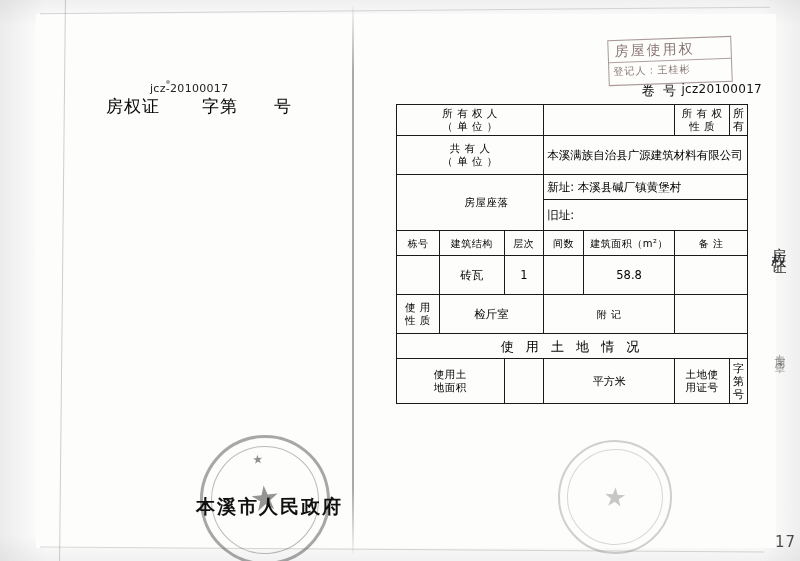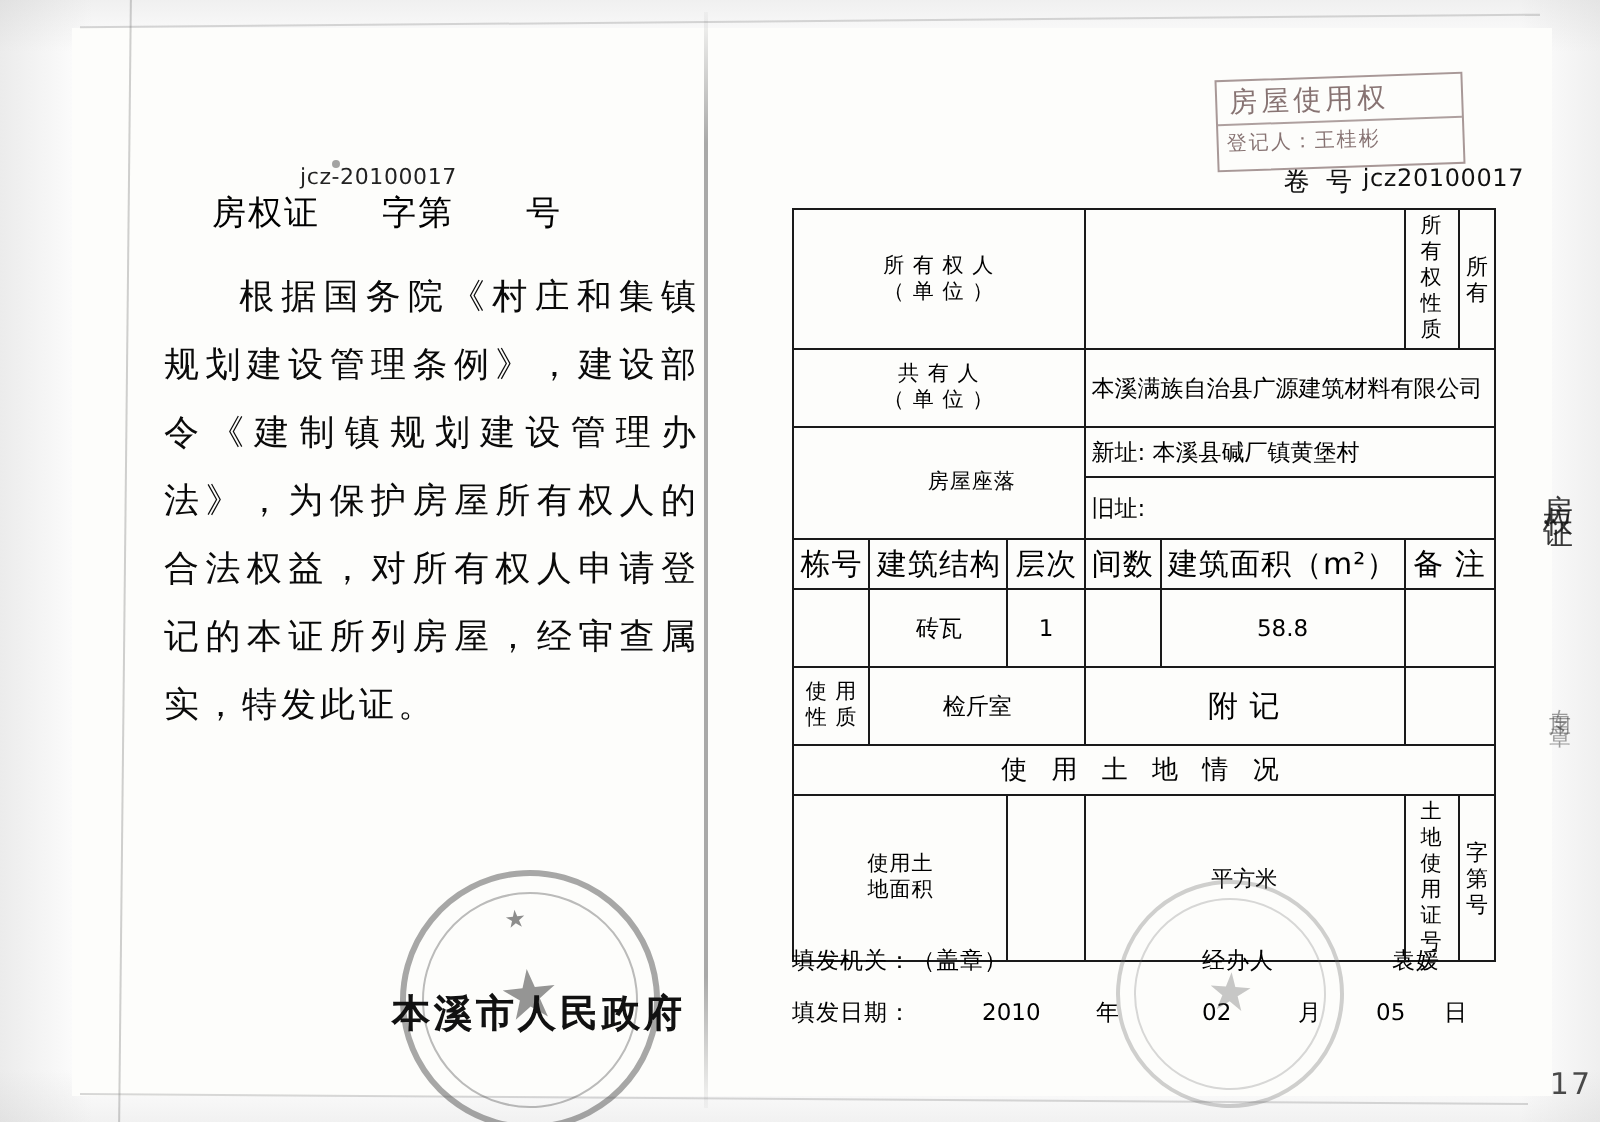--- a/index.html
+++ b/index.html
@@ -86,21 +86,21 @@
     left: 36px;
     top: 75px;
     width: 250px;
     font-size: 17px;
     letter-spacing: 1px;
     color: #000;
     font-family: "DejaVu Sans", sans-serif;
     white-space: nowrap;
   }
   .title-row .t1 { }
-  .title-row .t2 { margin-left: 31px; }
+  .title-row .t2 { margin-left: 42px; }
   .title-row .t3 { margin-left: 36px; }
 
   .body-text {
     position: absolute;
     left: 12px;
     top: 112px;
     width: 268px;
     font-size: 17.5px;
     line-height: 34px;
     letter-spacing: 2.0px;
@@ -227,21 +227,21 @@
     font-family: "DejaVu Sans", sans-serif;
     background: transparent;
   }
   table.grid td {
     border: 1px solid #1a1a1a;
     padding: 2px 3px;
     vertical-align: middle;
     line-height: 13px;
     height: 20px;
   }
-  .lbl { text-align: center; white-space: nowrap; font-size: 15px; letter-spacing: 0.5px; }
+  .lbl { text-align: center; white-space: nowrap; font-size: 10px; letter-spacing: 0.5px; }
   .lbl2 { text-align: center; font-size: 10.5px; line-height: 12px; letter-spacing: 0.5px; }
   .val { font-size: 11.5px; padding-left: 6px; }
   .ctr { text-align: center; }
   .hand {
     font-family: "DejaVu Sans", sans-serif;
     font-size: 11.5px;
     color: #000;
   }
   .wide-center { text-align: center; font-size: 13px; letter-spacing: 4px; padding: 4px 0; }
 
@@ -345,21 +345,20 @@
 
   <div class="left-page">
     <div class="smudge"></div>
 
     <div class="cert-id-top">jcz-20100017</div>
 
     <div class="title-row">
       <span class="t1">房权证</span><span class="t2">字第</span><span class="t3">号</span>
     </div>
 
-    <div class="body-text"><span class="indent"></span><span>根据国务院《村庄和集镇规划建设管理条例》，建设部令《建制镇规划建设管理办法》，为保护房屋所有权人的合法权益，对所有权人申请登记的本证所列房屋，经审查属实，特发此证。</span></div>
 
     <div class="seal">
       <div class="seal-arc">★</div>
       <div class="seal-star">★</div>
     </div>
     <div class="gov-name">本溪市人民政府</div>
   </div>
 
   <div class="right-page">
 
@@ -452,36 +451,20 @@
         <td class="ctr" colspan="2">平方米</td>
         <td class="lbl2">
           <div>土地使</div>
           <div>用证号</div>
         </td>
         <td class="ctr">字第          号</td>
       </tr>
     </tbody>
       </table>
 
-    <div class="footer">
-      <div class="row">
-        <span class="c1">填发机关：（盖章）</span>
-        <span class="c3">经办人</span>
-        <span class="c4 hand">袁媛</span>
-      </div>
-      <div class="row">
-        <span class="c1">填发日期：</span>
-        <span class="d1 hand">2010</span>
-        <span class="d2">年</span>
-        <span class="d3 hand">02</span>
-        <span class="d4">月</span>
-        <span class="d5 hand">05</span>
-        <span style="position:absolute;left:326px;top:2px;">日</span>
-      </div>
-    </div>
   </div>
 
   <div class="round-stamp2">
     <div class="st">★</div>
   </div>
 
   <div class="spine-text">房权证</div>
   <div class="spine-text2">专用章</div>
   <div class="corner-num">17</div>
 </div>

